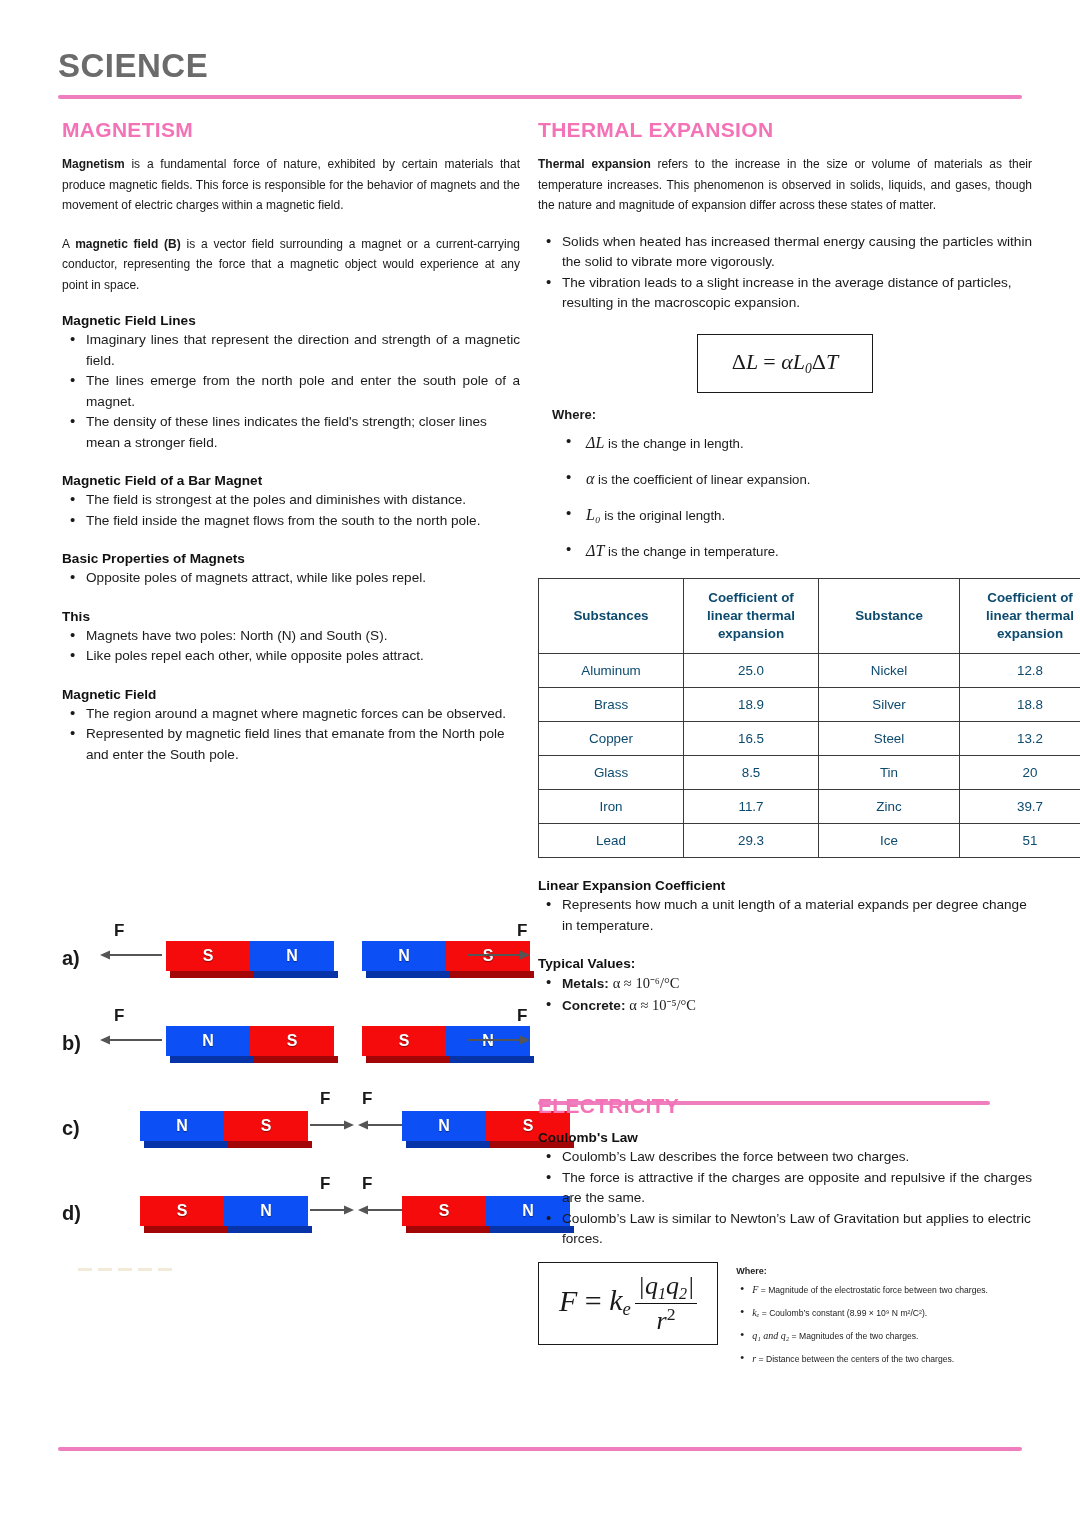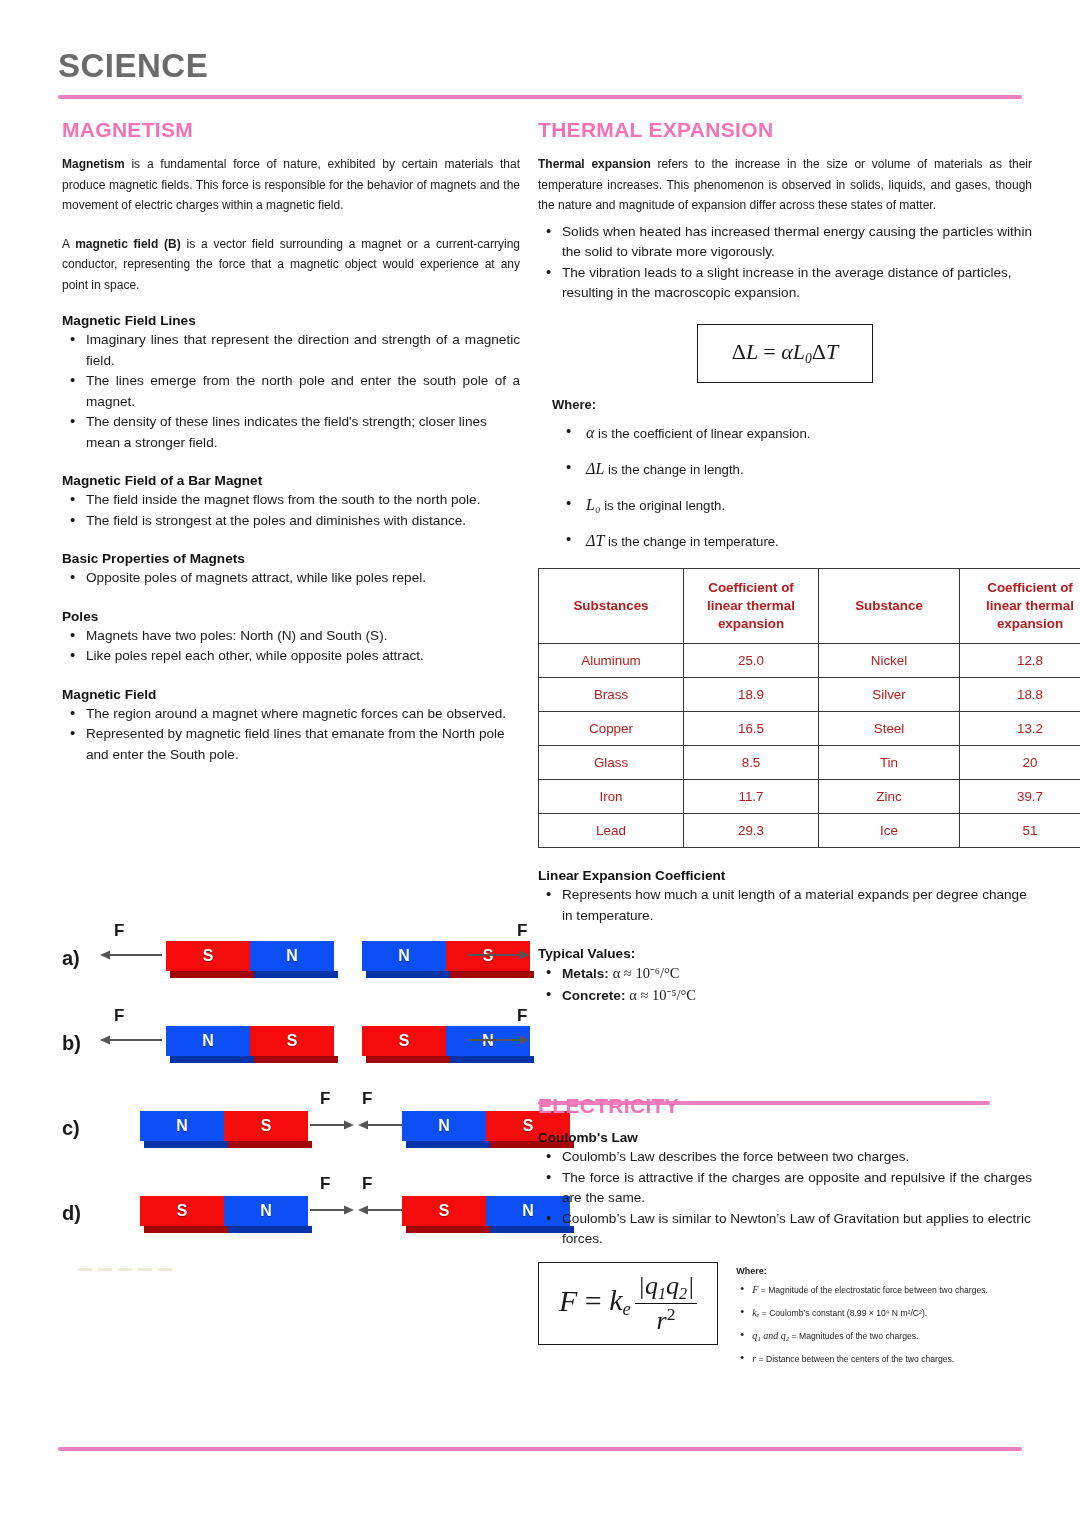--- a/index.html
+++ b/index.html
@@ -81,21 +81,21 @@
     margin-top: 0;
   }
 
   p.body {
     font-size: 12px;
     line-height: 20.5px;
     text-align: justify;
     margin: 0 0 18px 0;
     color: #1a1a1a;
   }
-  p.body.tight { margin-bottom: 6px; }
+  p.body.tight { margin-bottom: 16px; }
 
   .sub-head {
     font-size: 13.6px;
     font-weight: bold;
     margin: 0 0 2px 0;
     color: #111;
   }
   .sub-head.spaced { margin-top: 20px; }
 
   ul.bullets {
@@ -178,21 +178,21 @@
     border-collapse: collapse;
     width: 494px;
     margin-top: 6px;
     table-layout: fixed;
   }
   table.coef th, table.coef td {
     border: 1.4px solid #3a3a3a;
     text-align: center;
     font-size: 13.4px;
     padding: 8px 4px;
-    color: #b91c1c;
+    color: #0c4a6e;
   }
   table.coef th {
     font-weight: bold;
     line-height: 18px;
     padding: 10px 8px;
   }
   table.coef td { padding: 9px 4px; }
   .c1 { width: 128px; }
   .c2 { width: 118px; }
   .c3 { width: 124px; }
@@ -366,30 +366,30 @@
 
     <div class="sub-head">Magnetic Field Lines</div>
     <ul class="bullets">
       <li>Imaginary lines that represent the direction and strength of a magnetic field.</li>
       <li>The lines emerge from the north pole and enter the south pole of a magnet.</li>
       <li>The density of these lines indicates the field's strength; closer lines mean a stronger field.</li>
     </ul>
 
     <div class="sub-head spaced">Magnetic Field of a Bar Magnet</div>
     <ul class="bullets">
+      <li>The field is strongest at the poles and diminishes with distance.</li>
       <li>The field inside the magnet flows from the south to the north pole.</li>
-      <li>The field is strongest at the poles and diminishes with distance.</li>
     </ul>
 
     <div class="sub-head spaced">Basic Properties of Magnets</div>
     <ul class="bullets">
       <li>Opposite poles of magnets attract, while like poles repel.</li>
     </ul>
 
-    <div class="sub-head spaced">Poles</div>
+    <div class="sub-head spaced">This</div>
     <ul class="bullets">
       <li>Magnets have two poles: North (N) and South (S).</li>
       <li>Like poles repel each other, while opposite poles attract.</li>
     </ul>
 
     <div class="sub-head spaced">Magnetic Field</div>
     <ul class="bullets">
       <li>The region around a magnet where magnetic forces can be observed.</li>
       <li>Represented by magnetic field lines that emanate from the North pole and enter the South pole.</li>
     </ul>
@@ -545,22 +545,22 @@
     </ul>
 
     <div class="formula-wrap-1">
       <div class="formula-box formula-1">
         <span class="up">Δ</span><span>L</span> <span class="up">=</span> <span>α</span><span>L</span><span class="sub">0</span><span class="up">Δ</span><span>T</span>
       </div>
     </div>
 
     <div class="where-label">Where:</div>
     <ul class="where-list">
+      <li><span class="mathit">ΔL</span><span> is the change in length.</span></li>
       <li><span class="mathit">α</span><span> is the coefficient of linear expansion.</span></li>
-      <li><span class="mathit">ΔL</span><span> is the change in length.</span></li>
       <li><span class="mathit">L₀</span><span> is the original length.</span></li>
       <li><span class="mathit">ΔT</span><span> is the change in temperature.</span></li>
     </ul>
 
     <table class="coef">
       <thead>
         <tr>
           <th class="c1">Substances</th>
           <th class="c2">Coefficient of linear thermal expansion</th>
           <th class="c3">Substance</th>

